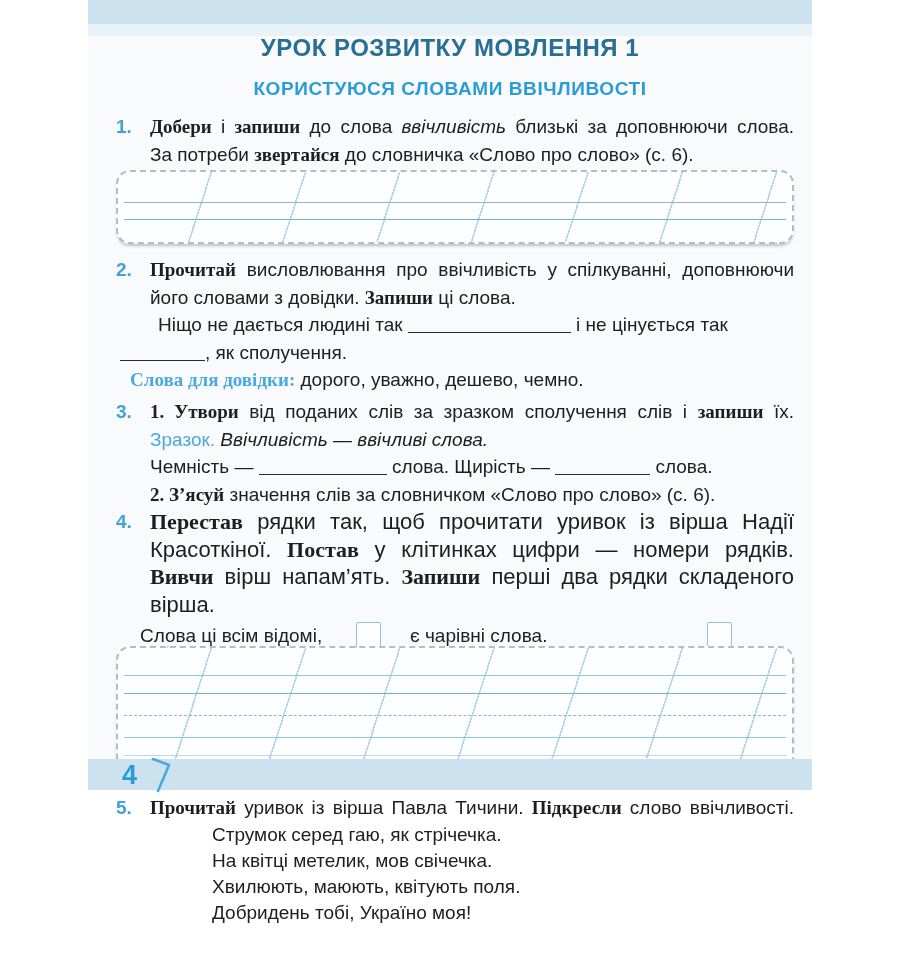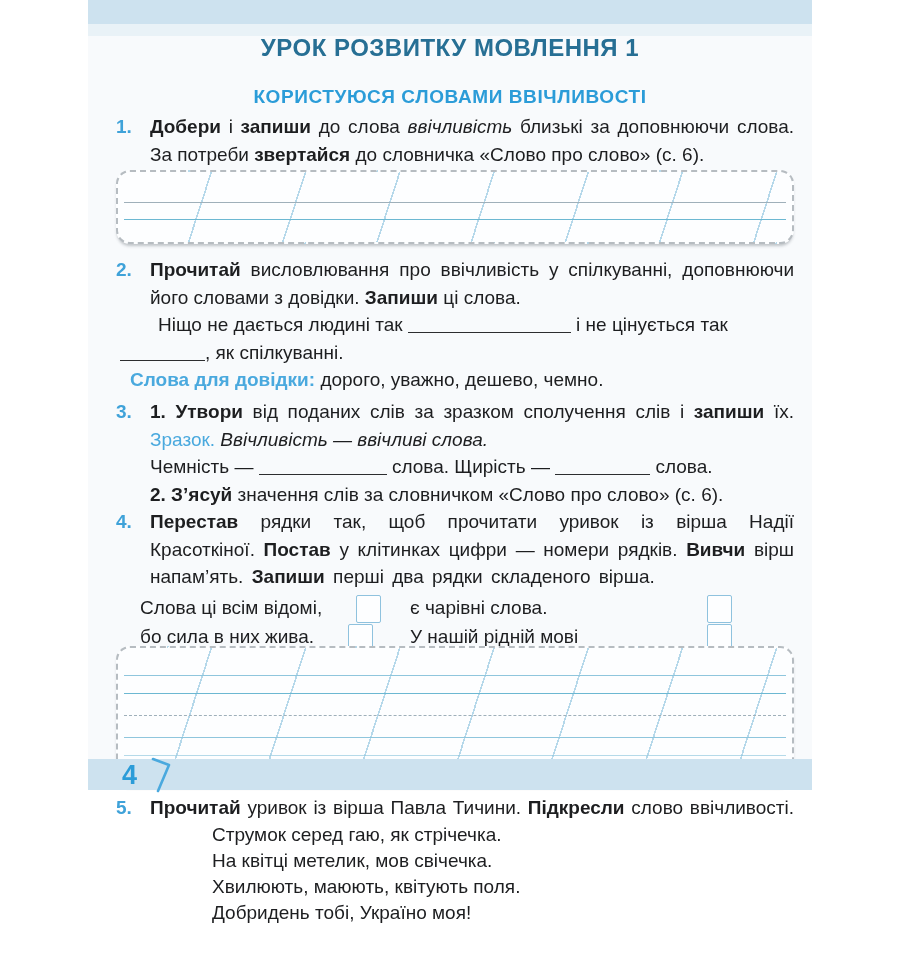--- a/index.html
+++ b/index.html
@@ -4,29 +4,29 @@
 <style>
   html,body{margin:0;padding:0;background:#ffffff;}
   .stage{position:relative;width:900px;height:959px;overflow:hidden;
          font-family:"Liberation Sans","DejaVu Sans",sans-serif;color:var(--text);}
   .sheet{position:absolute;left:88px;top:0;width:724px;height:790px;background:#f8fafc;}
   .topband{position:absolute;top:0;left:0;right:0;height:24px;background:var(--band);}
   .topband::after{content:"";position:absolute;top:24px;left:0;right:0;height:12px;
                   background:var(--band);opacity:.35;}
   .title{position:absolute;top:34px;left:0;right:0;margin:0;text-align:center;
          font-size:24px;font-weight:bold;letter-spacing:.5px;color:var(--title);}
-  .subtitle{position:absolute;top:78px;left:0;right:0;margin:8px;text-align:center;
+  .subtitle{position:absolute;top:78px;left:0;right:0;margin:0;text-align:center;
             font-size:19px;font-weight:bold;letter-spacing:.6px;color:var(--subtitle);}
   .ex{position:absolute;left:28px;right:18px;display:flex;align-items:flex-start;}
   .num{flex:0 0 34px;font-size:19px;font-weight:bold;color:var(--number);line-height:27.5px;}
   .bodycol{flex:1;min-width:0;}
   .line{font-size:19px;line-height:27.5px;white-space:nowrap;}
   .just{white-space:normal;text-align:justify;text-align-last:justify;}
-  .para{font-size:19px;line-height:27.5px;text-align:justify;word-spacing:3px;}
-  .b{font-weight:bold;}
+  .para{font-size:22px;line-height:27.5px;text-align:justify;word-spacing:3px;}
+  .b{font-weight:bold;font-family:Liberation Serif, serif;}
   .i{font-style:italic;margin-top:43px;}
   .accent{color:var(--accent);}
   .blank{display:inline-block;border-bottom:1.6px solid #2c2d2f;height:14px;vertical-align:-2px;}
   .ind8{margin-left:8px;}
   .neg30{margin-left:-30px;}
   .neg20{margin-left:-20px;}
   
   .writebox{position:absolute;left:28px;right:18px;border:2px dashed var(--box-border);
             border-radius:14px;background-color:#fdfeff;overflow:hidden;
             background-image:repeating-linear-gradient(108deg,transparent 0,transparent 88px,
@@ -74,21 +74,21 @@
       <i class="rule" style="top:30px;border-color:var(--rule-gray)"></i>
       <i class="rule" style="top:47px;border-color:var(--rule-teal);border-top-width:1.6px"></i>
     </div>
 
     <section class="ex" style="top:256px">
       <div class="num">2.</div>
       <div class="bodycol">
         <div class="line just"><span class="b">Прочитай</span><span> висловлювання про ввічливість у спілкуванні, доповнюючи</span></div>
         <div class="line"><span>його словами з довідки. </span><span class="b">Запиши</span><span> ці слова.</span></div>
         <div class="line ind8"><span>Ніщо не дається людині так </span><span class="blank" style="width: 163px;"></span><span> і не цінується так</span></div>
-        <div class="line neg30"><span class="blank" style="width: 85px;"></span><span>, як спілкуванні.</span></div>
+        <div class="line neg30"><span class="blank" style="width: 85px;"></span><span>, як сполучення.</span></div>
         <div class="line neg20"><span class="b accent">Слова для довідки:</span><span> дорого, уважно, дешево, чемно.</span></div>
       </div>
     </section>
 
     <section class="ex" style="top:398px">
       <div class="num">3.</div>
       <div class="bodycol">
         <div class="line just"><span class="b">1. Утвори</span><span> від поданих слів за зразком сполучення слів і </span><span class="b">запиши</span><span> їх.</span></div>
         <div class="line"><span class="accent">Зразок.</span><span class="i"> Ввічливість — ввічливі слова.</span></div>
         <div class="line"><span>Чемність — </span><span class="blank" style="width: 128px;"></span><span> слова.  Щирість — </span><span class="blank" style="width: 95px;"></span><span> слова.</span></div>

